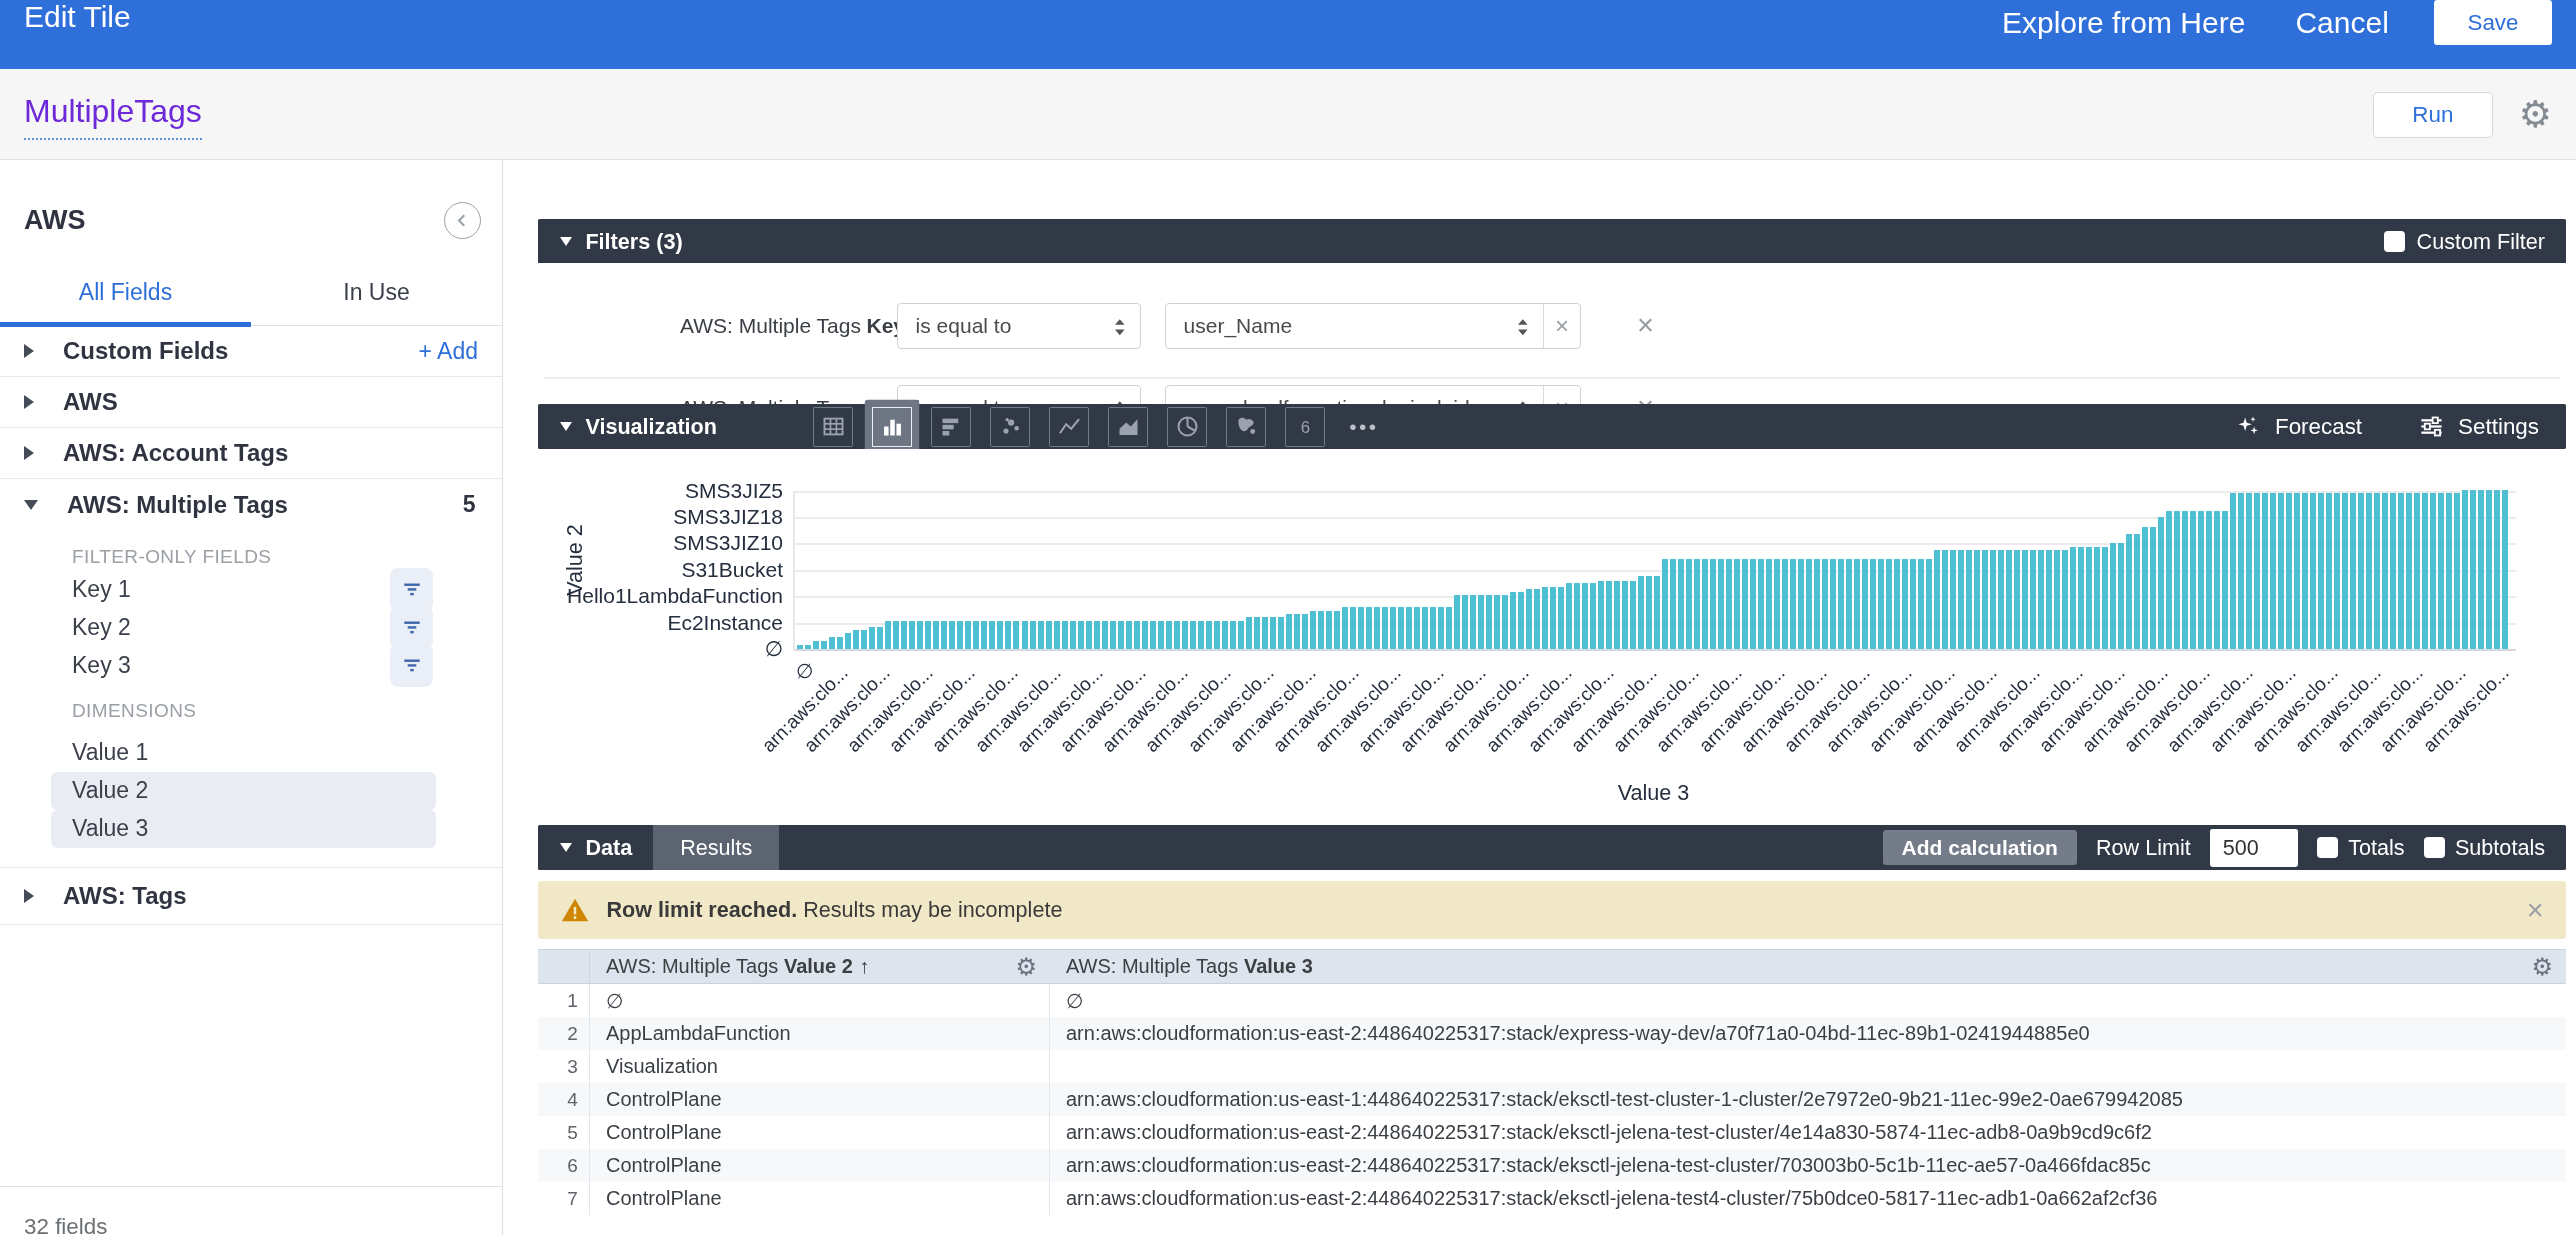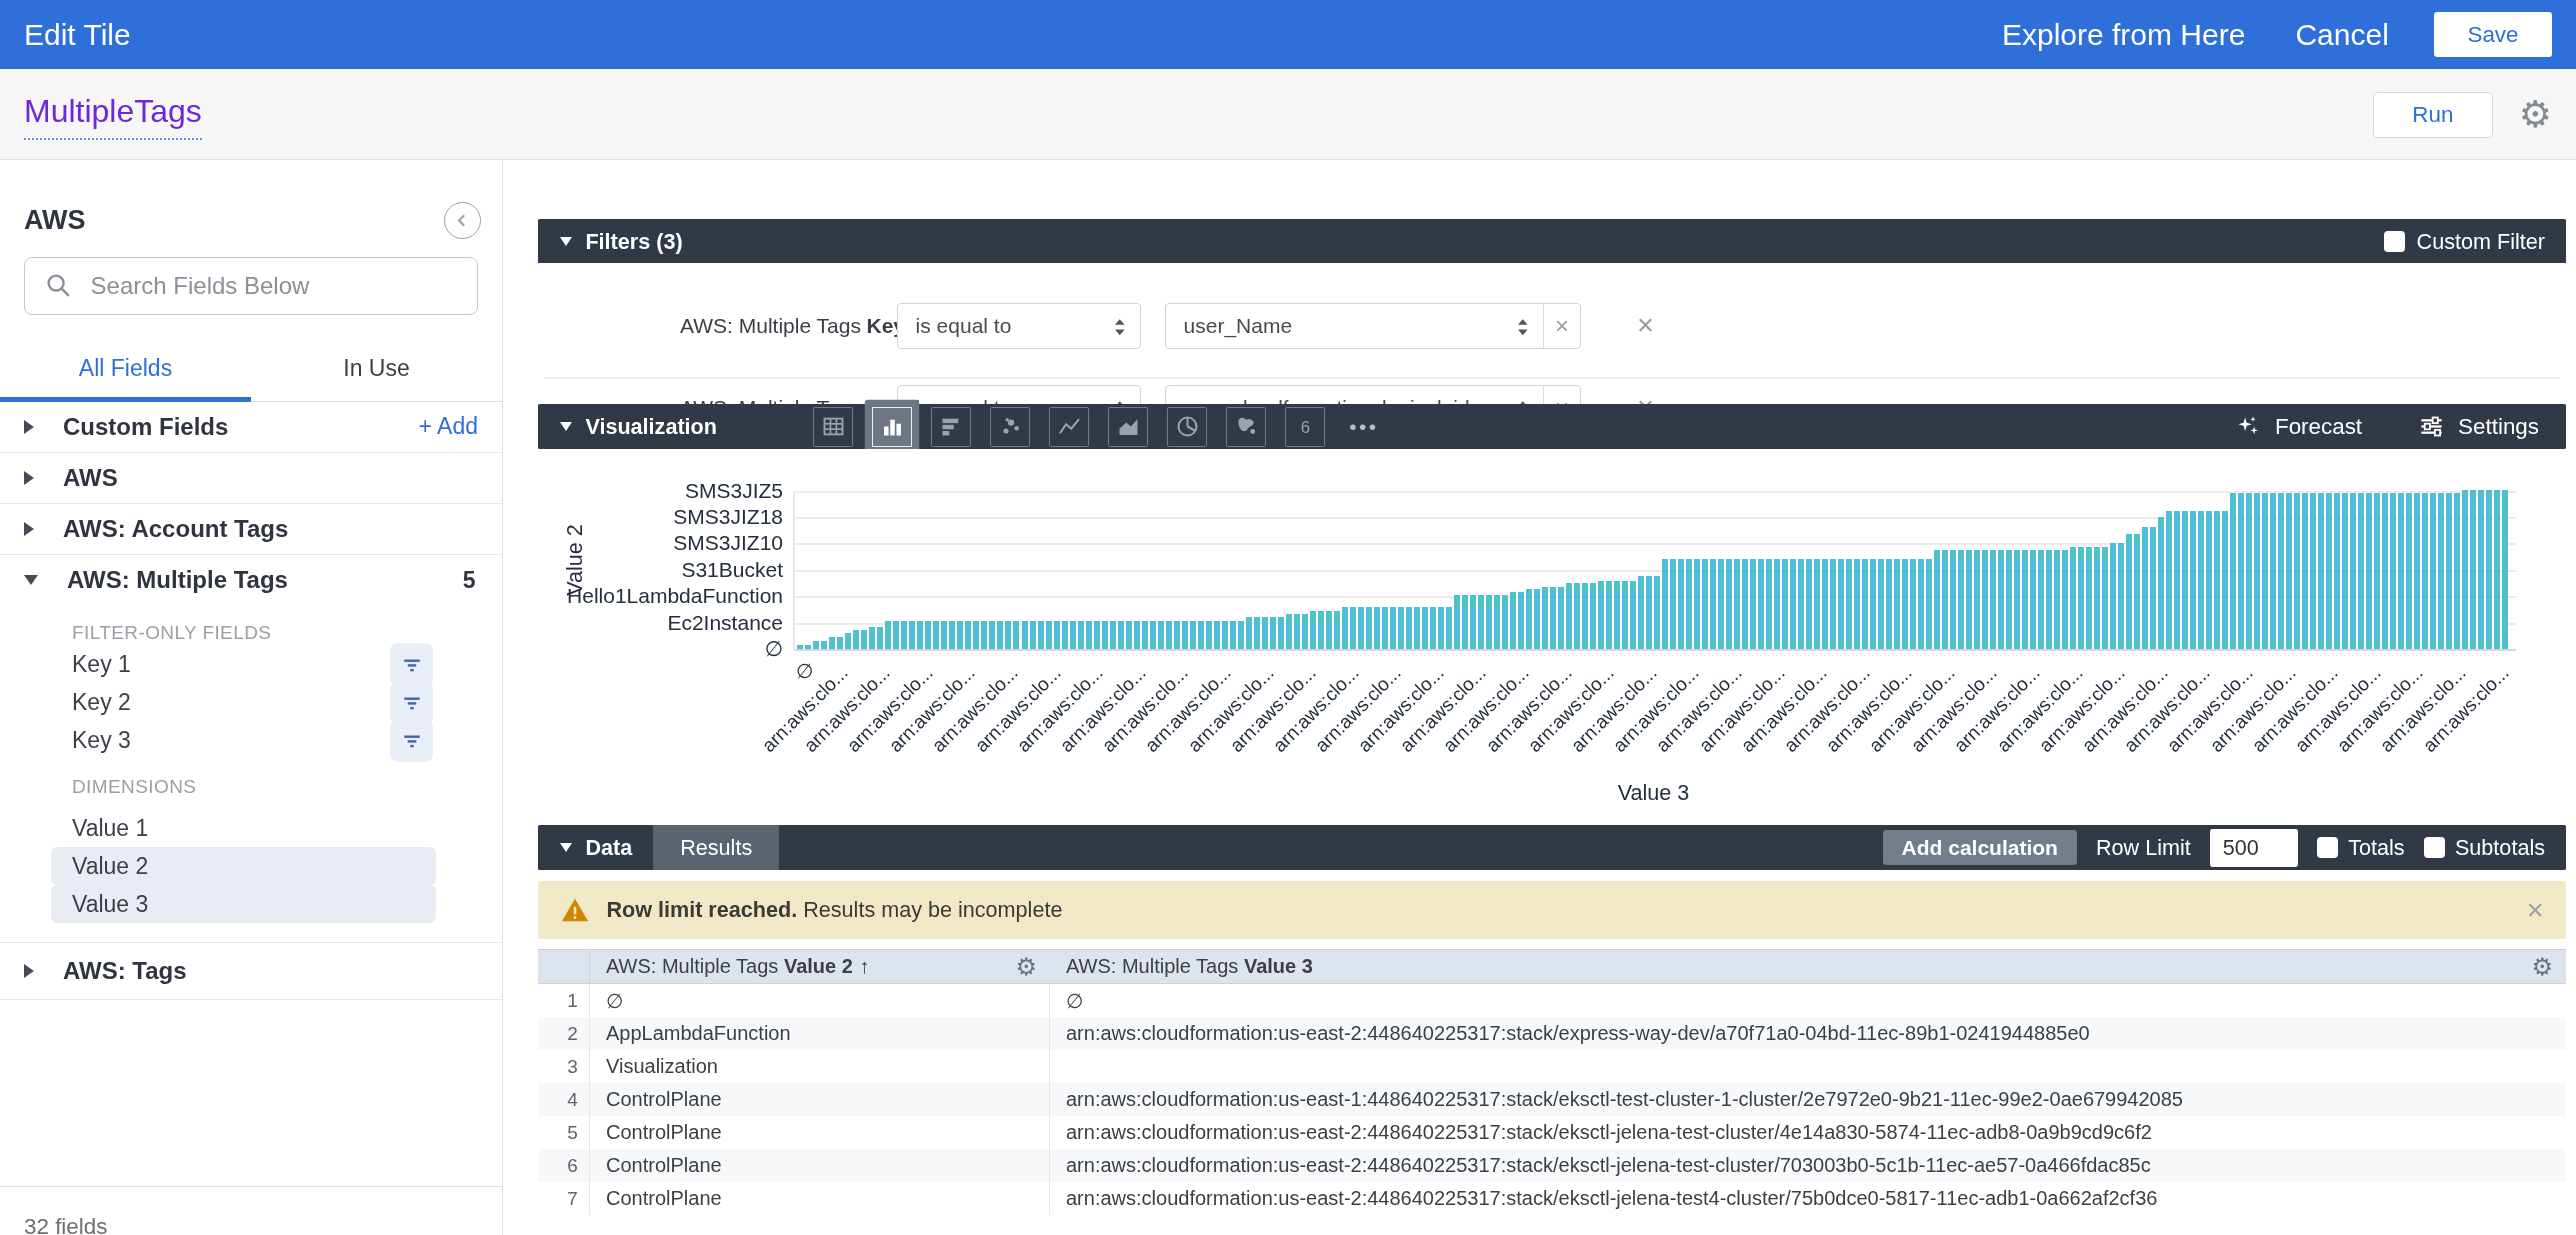--- a/index.html
+++ b/index.html
@@ -2,21 +2,21 @@
 <html style="font-size:13px"><head>
 <meta charset="utf-8">
 <style>
   * { box-sizing: border-box; margin: 0; padding: 0; }
   html,body { width:2576px; height:1236px; overflow:hidden; background:#fff;
     font-family:"Liberation Sans","DejaVu Sans",sans-serif; }
   .page { position:relative; width:2576px; height:1236px; }
 
   
   .topbar { position:absolute; left:0; top:0; width:100%; height:69px; background:#2e6fd9;
-    display:flex; align-items:center; padding:0 24px; }
+    display:flex; align-items:flex-start; padding:0 24px; }
   .topbar-title { color:#fff; font-size:30px; font-weight:400; }
   .topbar-right { margin-left:auto; display:flex; align-items:center; gap:50px; }
   .topbar-link { color:#fff; font-size:30px; font-weight:500; cursor:pointer; background:none; border:none;
     font-family:inherit; }
   .save-btn { width:118px; height:45px; background:#fff; border:none; border-radius:3.2px;
     color:#2e6fd9; font-size:22.4px; font-weight:500; font-family:inherit; cursor:pointer; margin-left:-4.8px; }
 
   
   .toolbar { position:absolute; left:0; top:69px; width:100%; height:91px; background:#f6f6f6;
     border-bottom:0.8px solid #e2e2e2; }
@@ -190,27 +190,20 @@
   </div>
 
   <div class="sidebar">
     <div class="sidebar-head">
       <span class="sidebar-view">AWS</span>
       <button class="collapse-btn">
         <svg width="21" height="21" viewBox="0 0 24 24">
           <polyline points="14,6 8,12 14,18" fill="none" stroke="#99a1ab" stroke-width="2.4"></polyline>
         </svg>
       </button>
-    </div>
-    <div class="search-box">
-      <svg width="29" height="29" viewBox="0 0 24 24">
-        <circle cx="10" cy="10" r="6.2" fill="none" stroke="#8a8f98" stroke-width="2"></circle>
-        <line x1="14.6" y1="14.6" x2="20.5" y2="20.5" stroke="#8a8f98" stroke-width="2"></line>
-      </svg>
-      <input placeholder="Search Fields Below" style="">
     </div>
     <div class="tabs">
       <div class="tab active">All Fields</div>
       <div class="tab">In Use</div>
       <div class="tab-underline"></div>
     </div>
 
     <div id="sidebar-sections">
         <div class="section-row">
           <span class="tri-r"></span>

